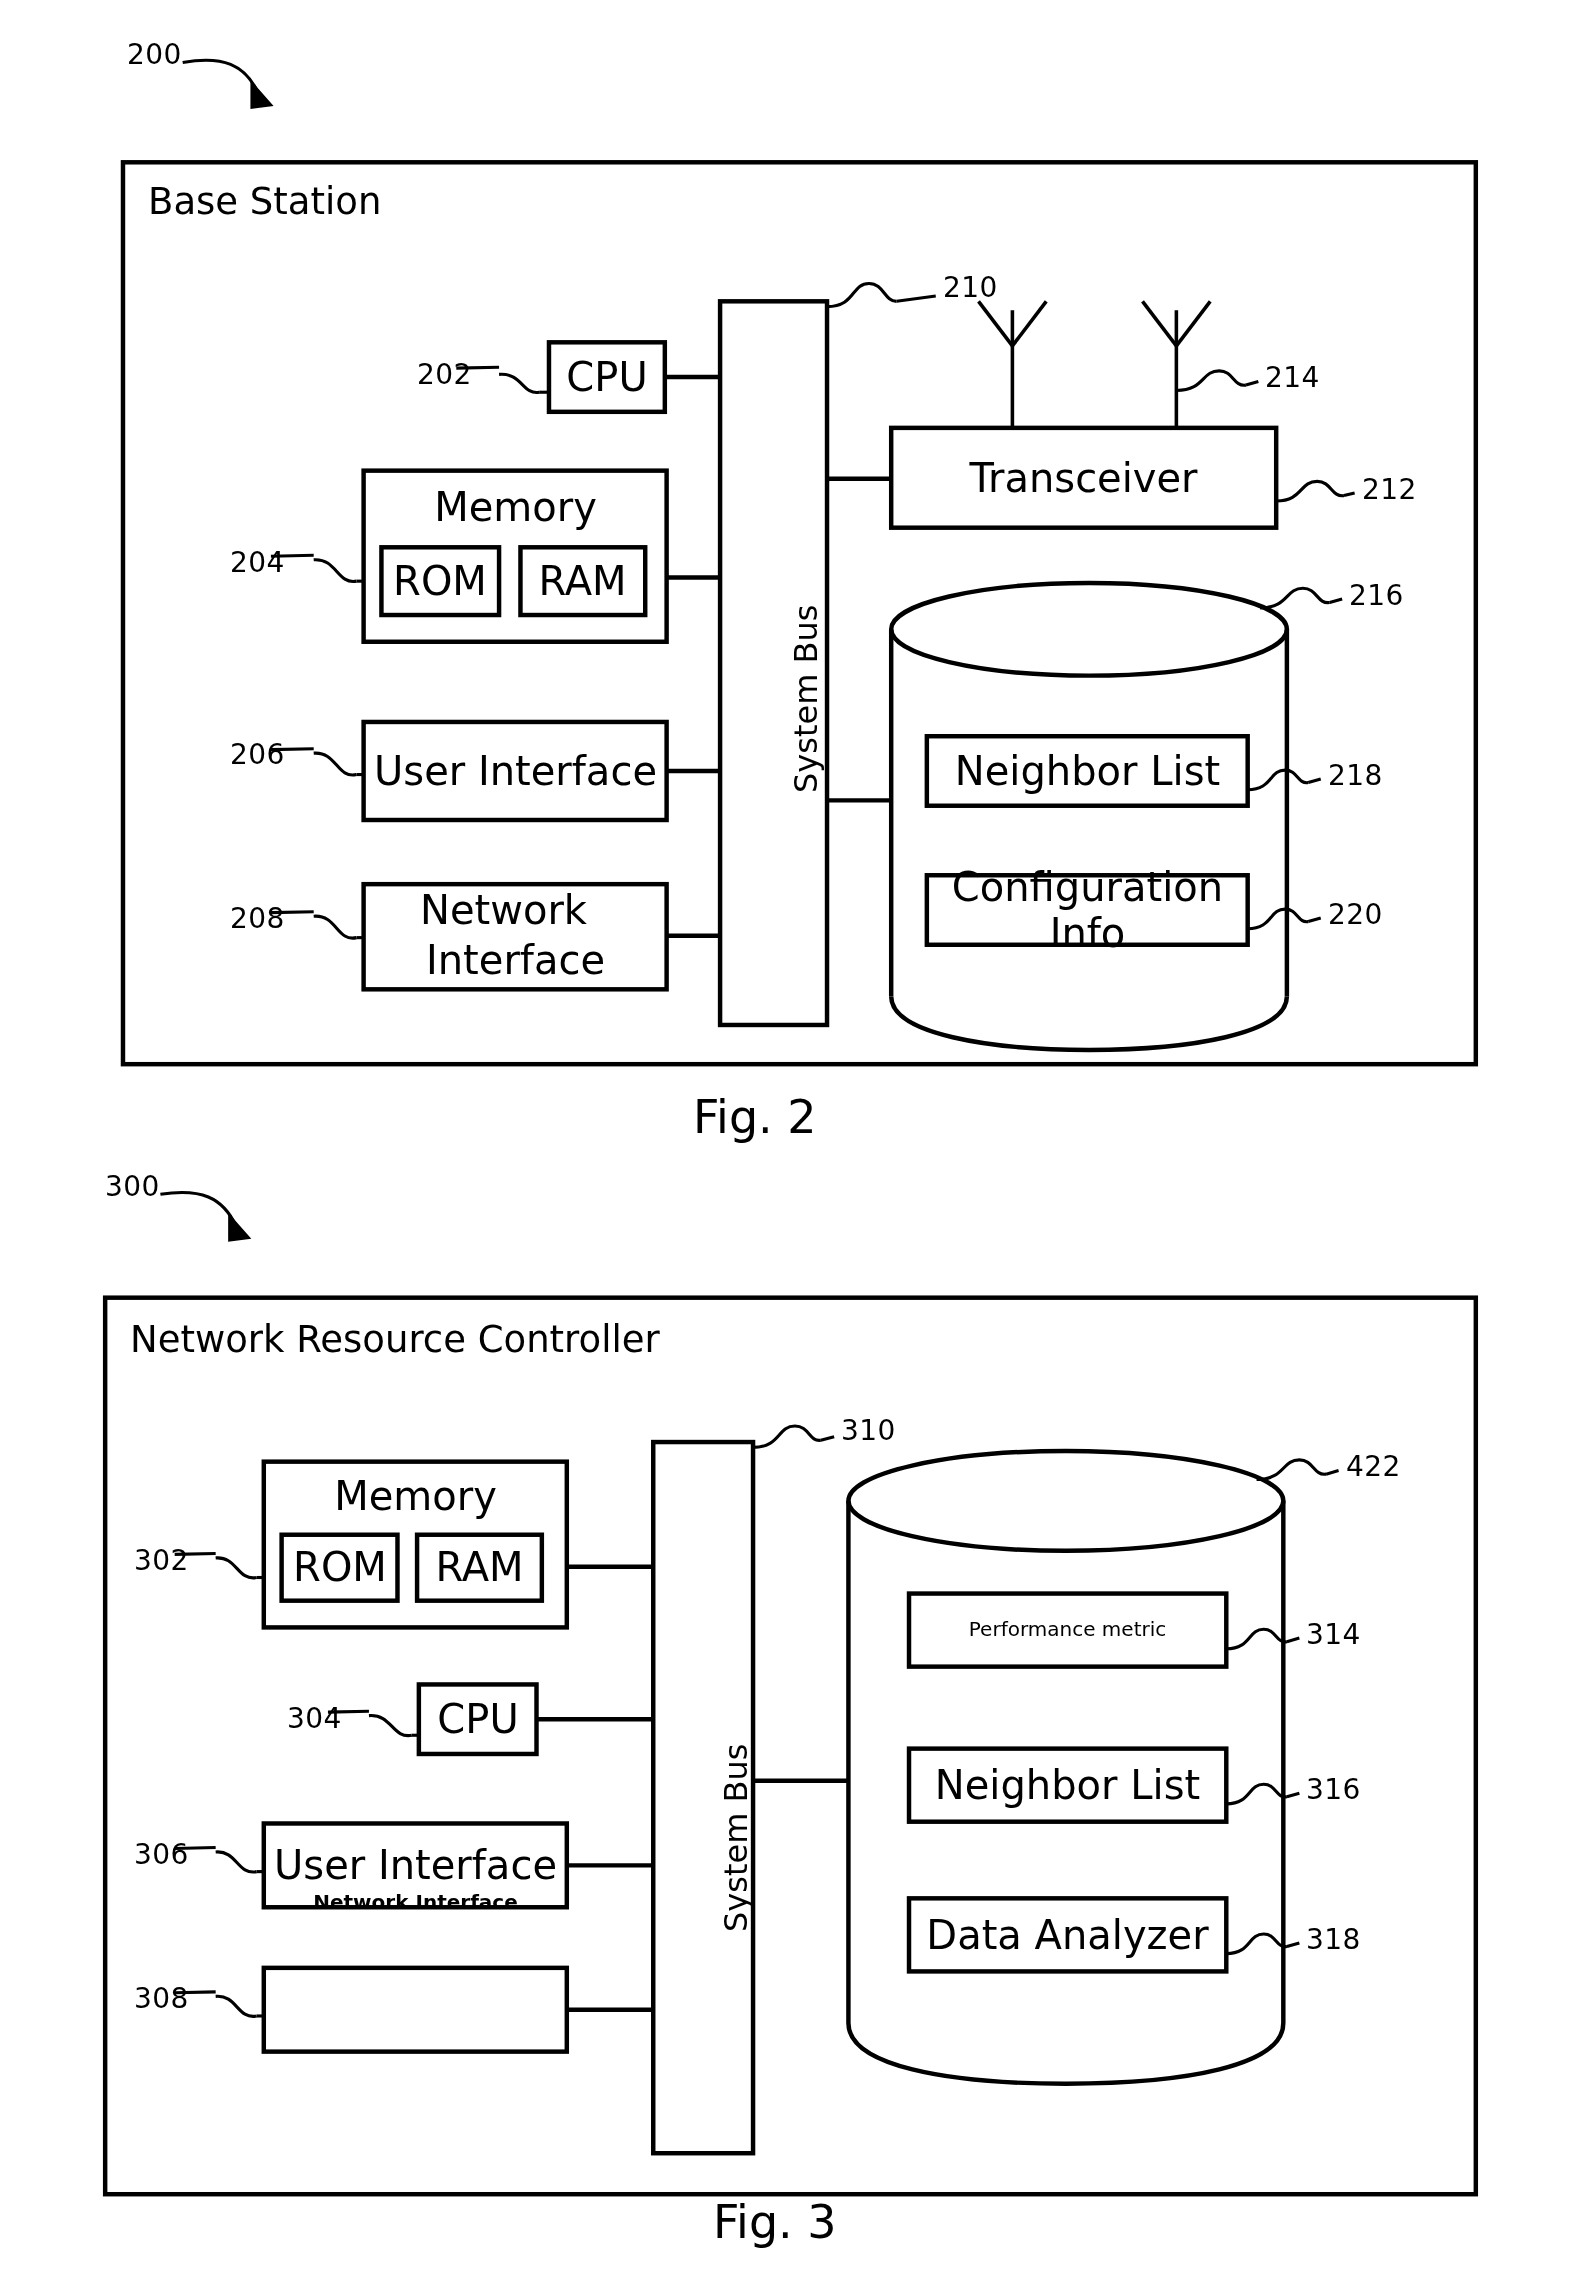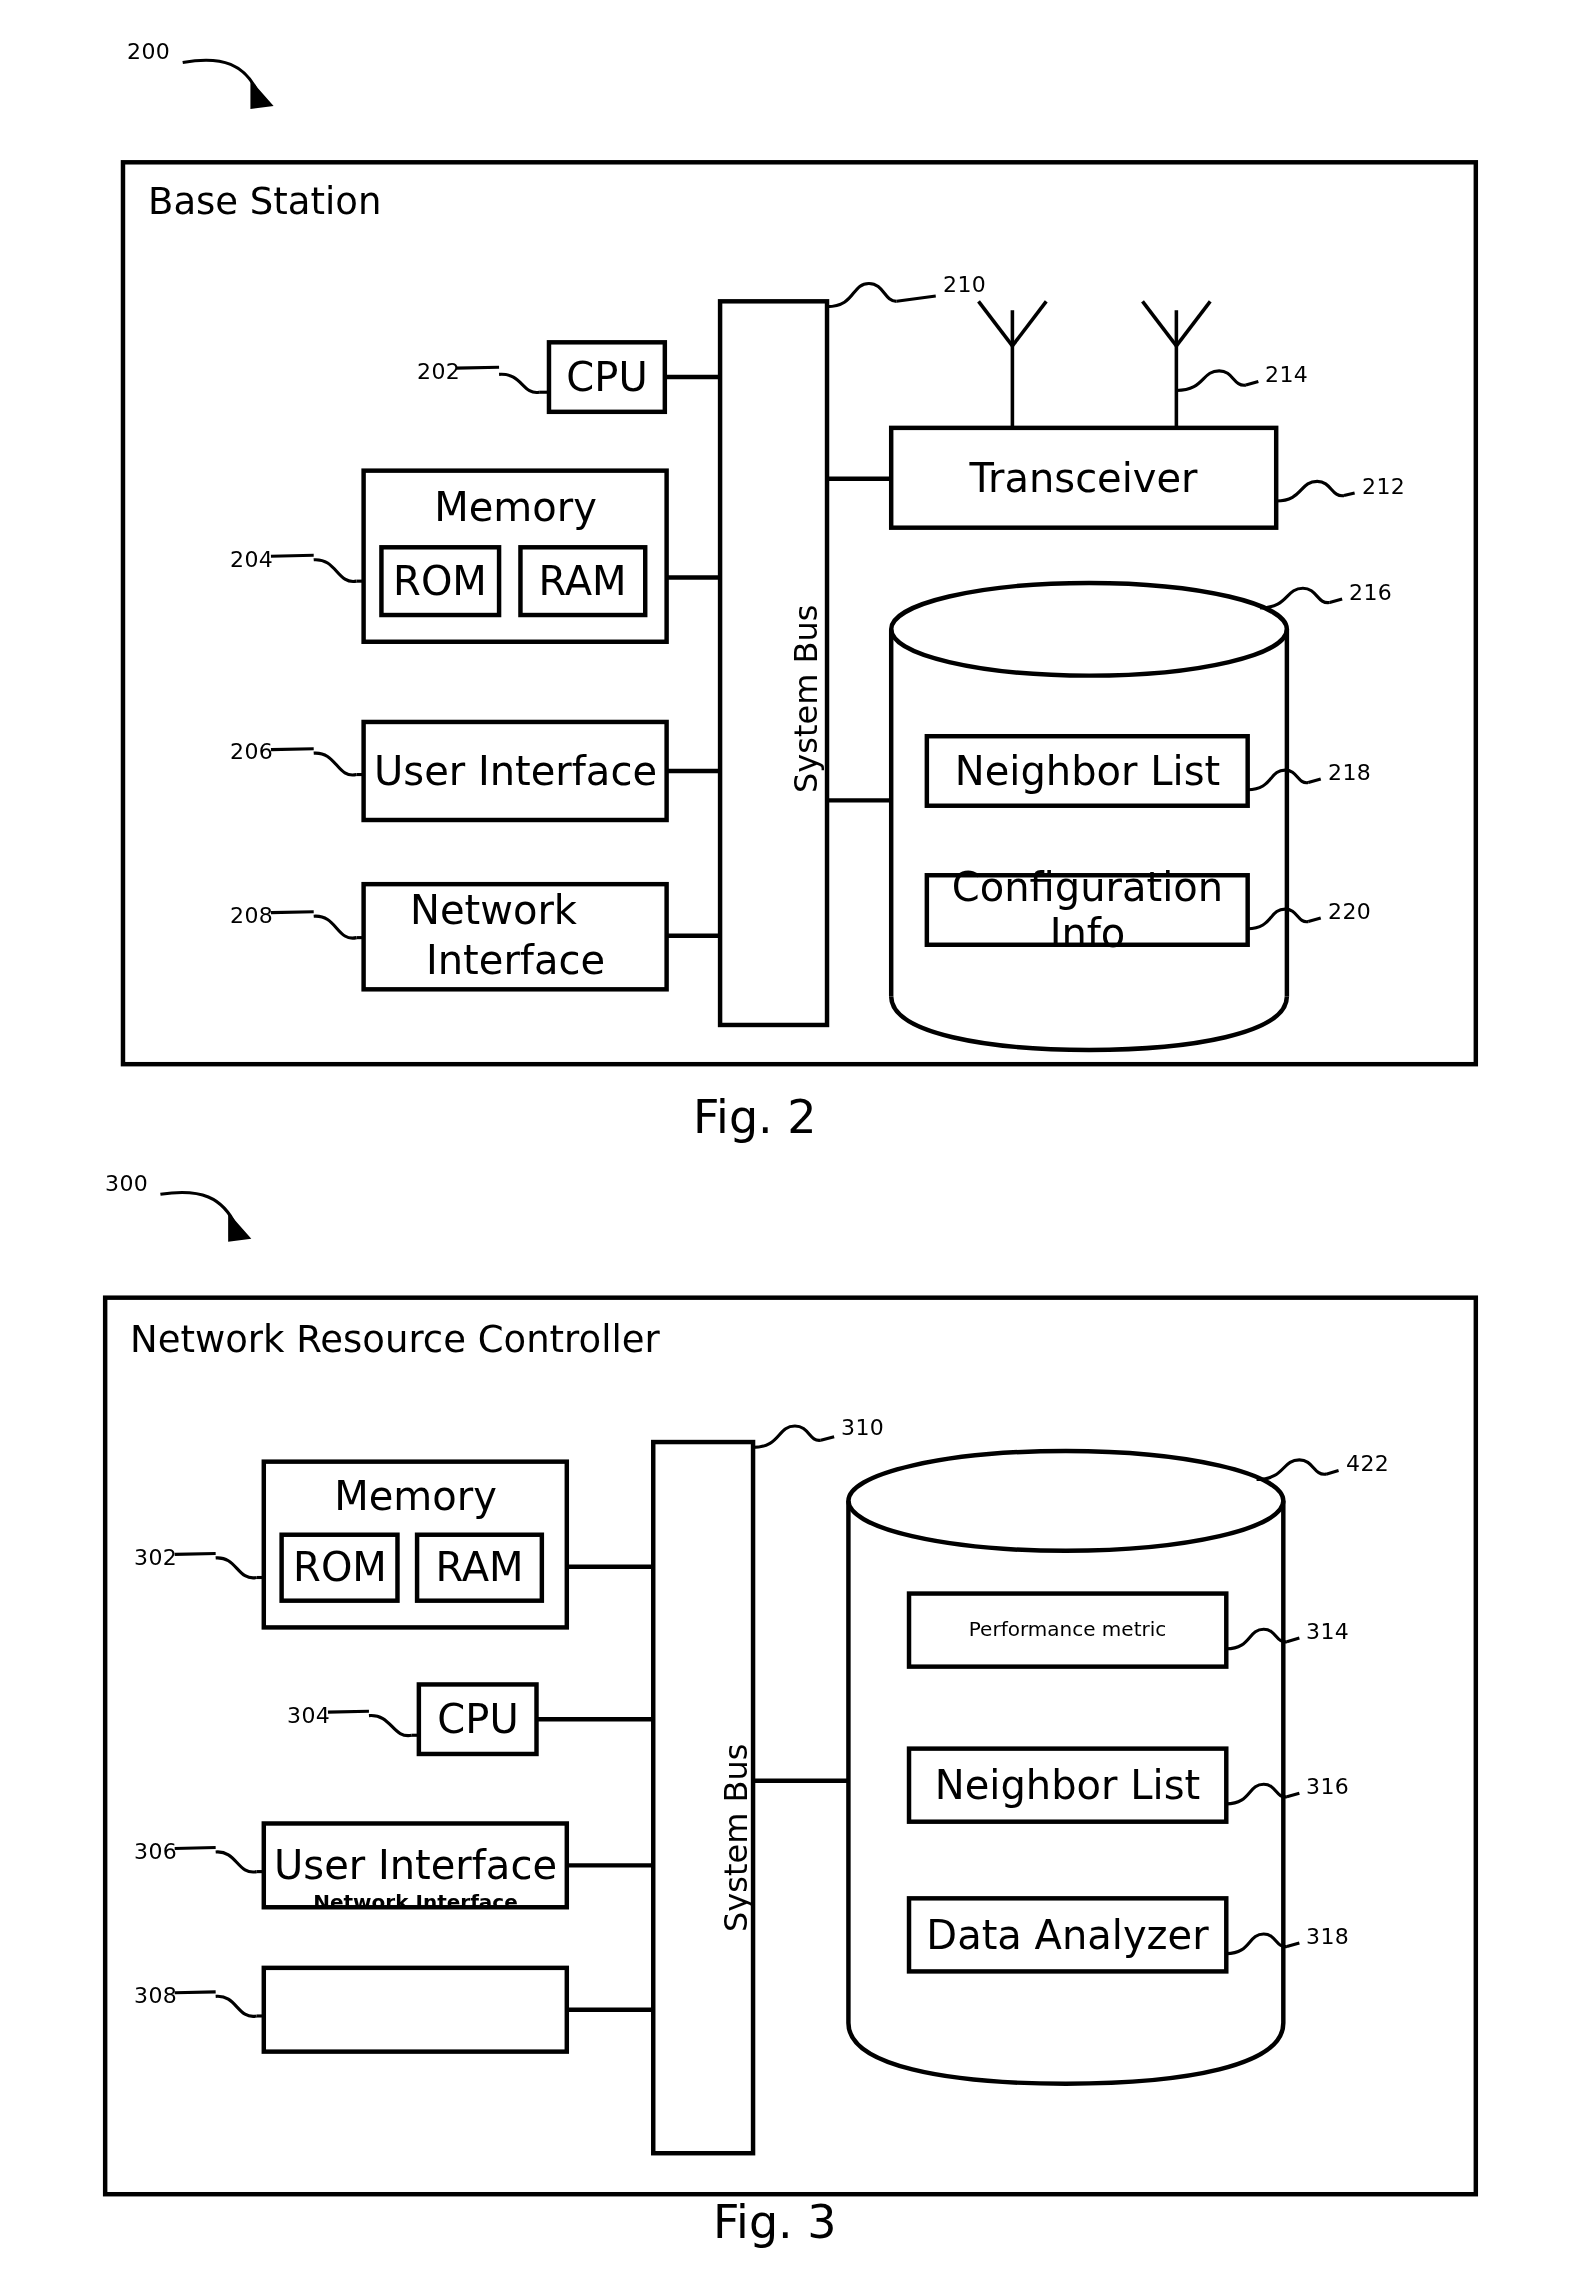--- a/index.html
+++ b/index.html
@@ -26,21 +26,21 @@
     left: 0; top: 0;
     width: 1589px;
     height: 2287px;
   }
   .lbl {
     position: absolute;
     white-space: nowrap;
     line-height: 1;
   }
   .ref-num {
-    font-size: 22px;
+    font-size: 28px;
     letter-spacing: 0.4px;
   }
   .fig-caption {
     font-size: 46px;
     text-align: center;
   }
   .panel-title {
     font-size: 37px;
   }
   .box-text {
@@ -215,21 +215,21 @@
 
   <div class="lbl ref-num" style="left:230px; top:549px;">204</div>
   <div class="ctr box-text" style="left:364px; top:483px; width:303px; height:48px;">Memory</div>
   <div class="ctr box-text" style="left:381px; top:547px; width:118px; height:68px;">ROM</div>
   <div class="ctr box-text" style="left:520px; top:547px; width:125px; height:68px;">RAM</div>
 
   <div class="lbl ref-num" style="left:230px; top:741px;">206</div>
   <div class="ctr box-text" style="left:364px; top:722px; width:303px; height:98px;">User Interface</div>
 
   <div class="lbl ref-num" style="left:230px; top:905px;">208</div>
-  <div class="ctr box-text" style="left:342px; top:884px; width:303px; height:52px;">Network</div>
+  <div class="ctr box-text" style="left:352px; top:884px; width:303px; height:52px;">Network</div>
   <div class="ctr box-text" style="left:364px; top:934px; width:303px; height:52px;">Interface</div>
 
   <div class="lbl bus-text" style="left:790px; top:793px; transform: rotate(-90deg);">System Bus</div>
   <div class="lbl ref-num" style="left:943px; top:274px;">210</div>
 
   <div class="ctr box-text" style="left:891px; top:428px; width:385px; height:100px;">Transceiver</div>
   <div class="lbl ref-num" style="left:1362px; top:476px;">212</div>
   <div class="lbl ref-num" style="left:1265px; top:364px;">214</div>
 
   <div class="lbl ref-num" style="left:1349px; top:582px;">216</div>

